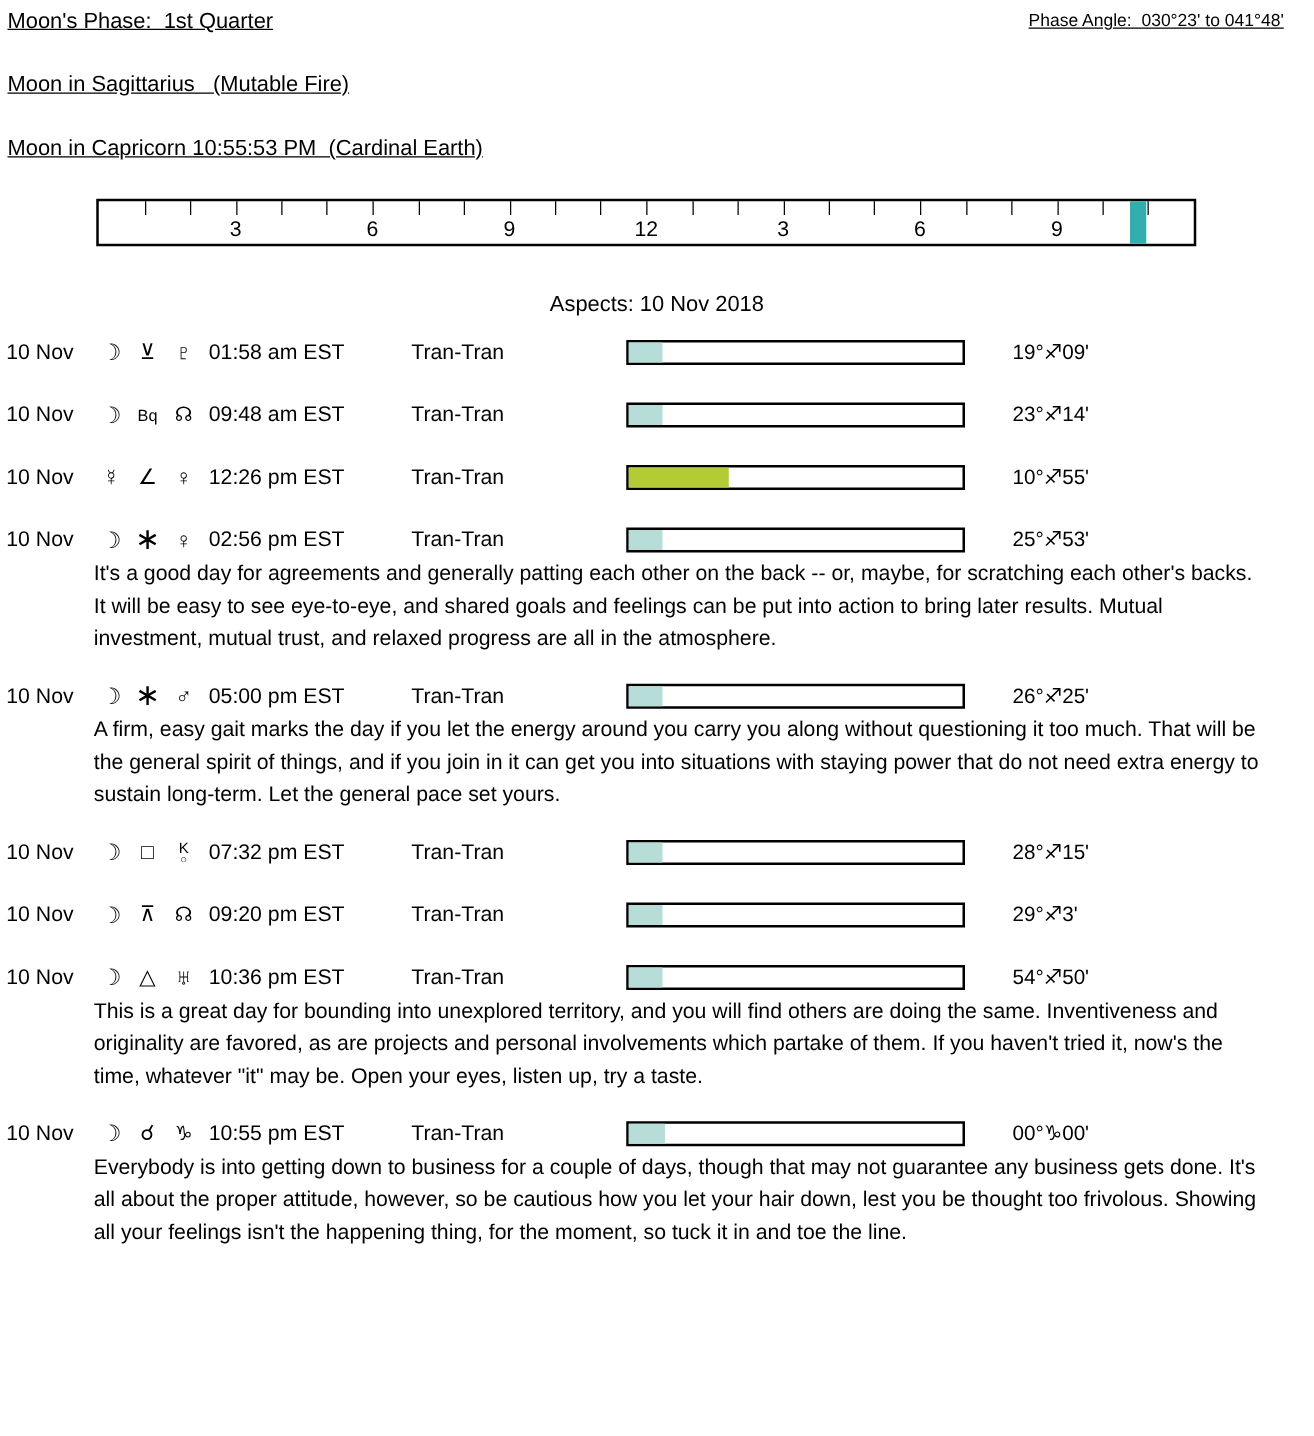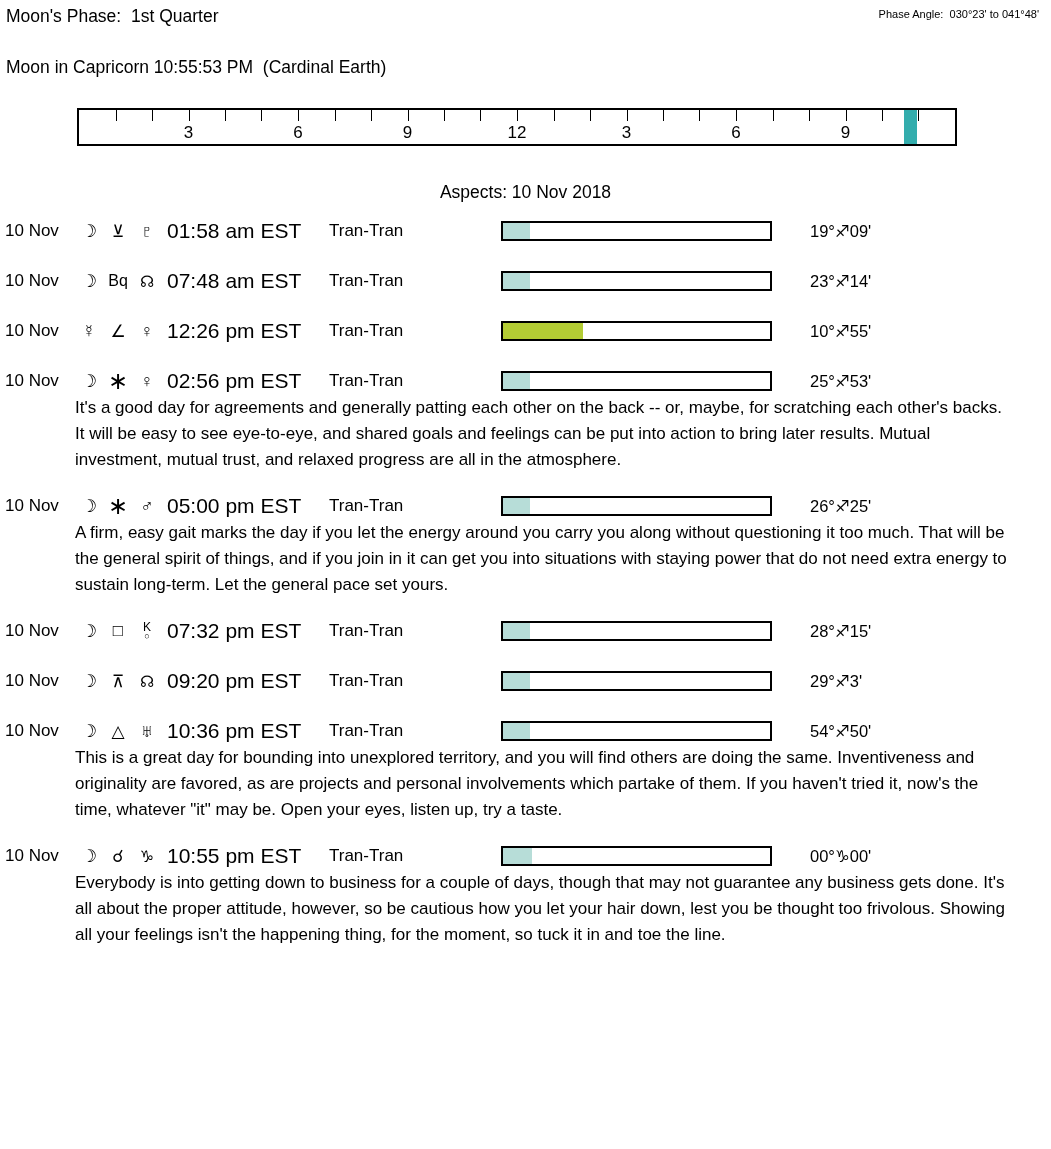--- a/index.html
+++ b/index.html
@@ -5,25 +5,25 @@
   * { margin:0; padding:0; box-sizing:border-box; }
   html,body { background:#ffffff; }
   body {
     width:1051px; height:1149px;
     font-family:"Liberation Sans","DejaVu Sans",sans-serif;
     color:#000; overflow:hidden;
   }
   .pre { white-space:pre-wrap; }
 
   
-  .hdr { padding:6px 0 0 6px; }
+  .hdr { padding:6px 12px 0 6px;text-decoration:underline; }
   .hdr-row1 { display:flex; justify-content:space-between; align-items:flex-start; padding-right:12px; }
   .h-line { font-size:17.5px; height:22px; margin-bottom:29px; }
   .h-line.last { margin-bottom:0; }
-  .phase-angle { font-size:11px; padding-top:2px; }
+  .phase-angle { font-size:14px; padding-top:2px; }
 
   
   .ruler-wrap { position:relative; margin:3px 0 0 77px; width:880px; }
   .ruler {
     position:relative; width:880px; height:38px;
     border:2px solid #000; background:#fff;
   }
   .tick { position:absolute; top:0; width:1px; height:11px; background:#000; }
   .hour-label {
     position:absolute; bottom:1px; transform:translateX(-50%);
@@ -38,45 +38,46 @@
   .arow.tight { margin-bottom:3px; }
   .c-date { width:70px; font-size:17px; }
   .c-syms { width:92px; display:flex; align-items:center; }
   .slot { display:inline-flex; justify-content:center; align-items:center; }
   .slot1 { width:28px; }
   .slot2 { width:30px; }
   .slot3 { width:28px; }
   .s-body { font-size:18px; }
   .s-asp  { font-size:17px; }
   .s-sext { font-size:24px; line-height:20px; }
-  .s-bq   { font-size:16px; }
+  .s-bq   { font-size:13px; }
   .s-node { font-size:16px; }
   .chiron { display:inline-flex; flex-direction:column; align-items:center; line-height:1; }
   .chiron .k { font-size:12px; }
   .chiron .o { font-size:9px; margin-top:-1px; }
-  .c-time { width:162px; font-size:21px; }
+  .c-time { width:162px; font-size:17px; }
   .c-type { width:172px; font-size:17px; }
   .c-bar  { position:relative; width:271px; height:20px; border:2px solid #000; background:#fff; }
   .bar-fill { position:absolute; left:0; top:0; height:100%; }
   .c-deg  { margin-left:38px; font-size:16.5px; }
 
   .note {
     padding-left:75px; max-width:1012px;
     font-size:17px; line-height:26px;
     margin-bottom:22px;
   }
 </style>
 </head>
 <body>
 
 <div class="hdr">
   <div class="hdr-row1">
     <div class="h-line pre">Moon's Phase:  1st Quarter</div>
     <div class="phase-angle pre">Phase Angle:  030°23' to 041°48'</div>
   </div>
+  <div class="h-line pre">Moon in Sagittarius   (Mutable Fire)</div>
   <div class="h-line pre">Moon in Capricorn 10:55:53 PM  (Cardinal Earth)</div>
 </div>
 
 <div class="ruler-wrap">
   <div class="ruler">
     <div class="tick" style="left:4.17%"></div>
     <div class="tick" style="left:8.33%"></div>
     <div class="tick" style="left:12.5%"></div>
     <div class="tick" style="left:16.67%"></div>
     <div class="tick" style="left:20.83%"></div>
@@ -128,21 +129,21 @@
   <span class="c-deg">19°♐09'</span>
 </div>
 
 <div class="arow">
   <span class="c-date">10 Nov</span>
   <span class="c-syms">
     <span class="slot slot1 s-body">☽</span>
     <span class="slot slot2 s-bq">Bq</span>
     <span class="slot slot3 s-node">☊</span>
   </span>
-  <span class="c-time">07:48 am EST</span>
+  <span class="c-time">09:48 am EST</span>
   <span class="c-type">Tran-Tran</span>
   <span class="c-bar">
     <span class="bar-fill" style="width:10%;background:#b7ddd8"></span>
   </span>
   <span class="c-deg">23°♐14'</span>
 </div>
 
 <div class="arow">
   <span class="c-date">10 Nov</span>
   <span class="c-syms">

